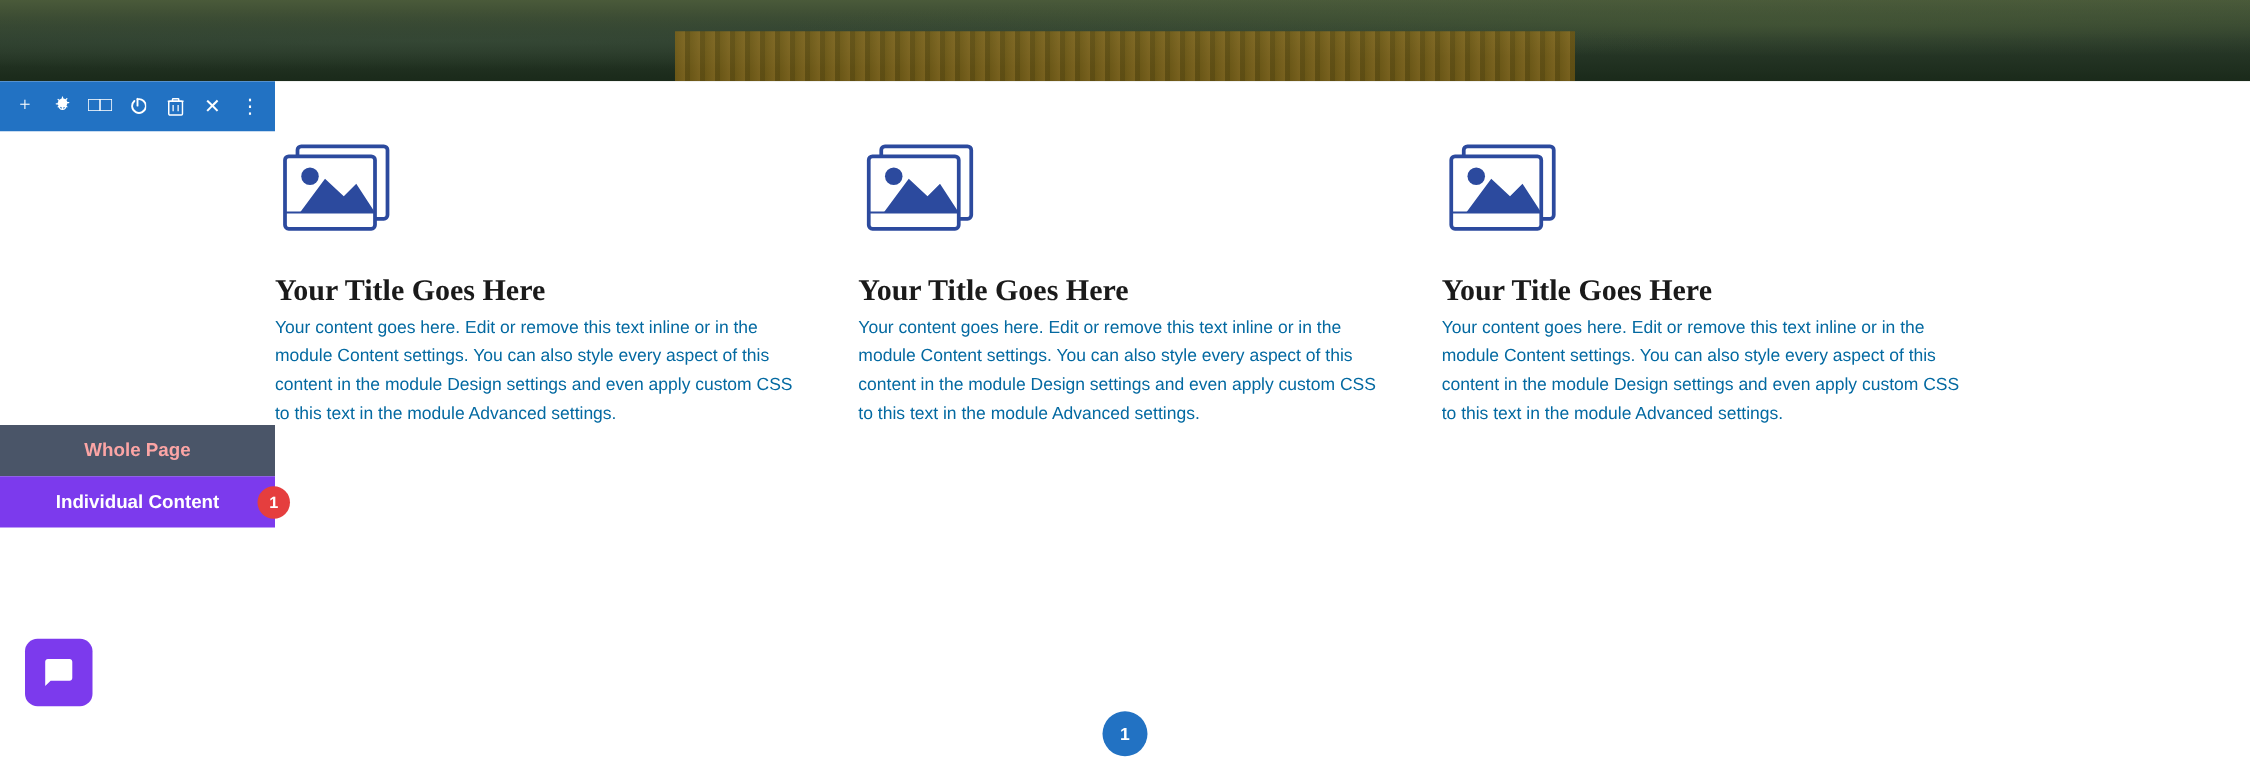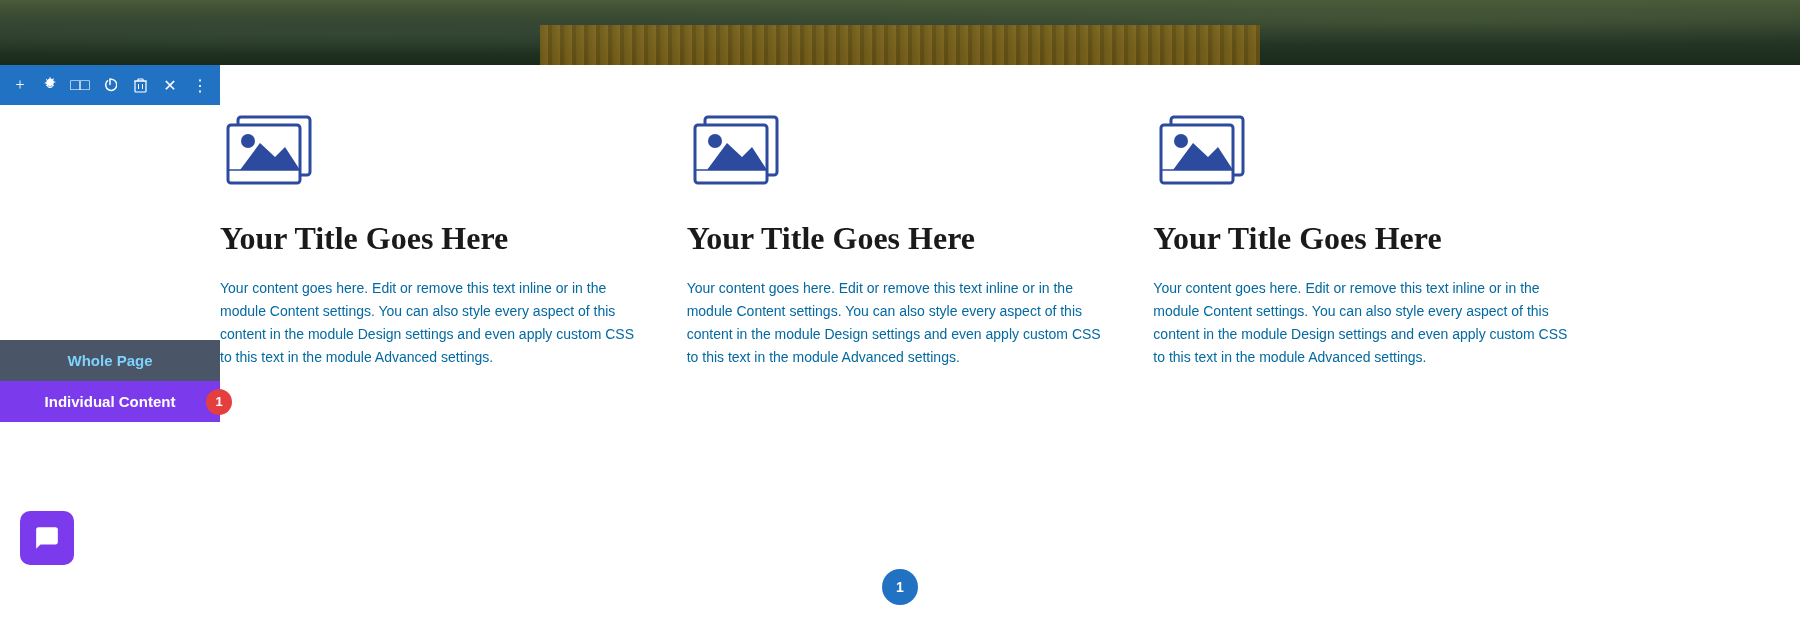--- a/index.html
+++ b/index.html
@@ -92,45 +92,45 @@
       height: 95px;
       margin-bottom: 20px;
       position: relative;
     }
     .image-placeholder svg {
       width: 110px;
       height: 95px;
     }
 
     .column-title {
-      font-size: 32px;
+      font-size: 24px;
       font-weight: bold;
       color: #1a1a1a;
-      margin-bottom: 20px;
+      margin-bottom: 3px;
       font-family: 'Georgia', serif;
     }
     .column-text {
       font-size: 14px;
       line-height: 1.65;
       color: #0369a1;
       font-family: Arial, sans-serif;
     }
 
     
     .side-panel {
       position: absolute;
       left: 0;
       top: 340px;
       display: flex;
       flex-direction: column;
       gap: 0;
     }
     .btn-whole-page {
       background: #4a5568;
-      color: #7dd3fc;
+      color: #fca5a5;
       border: none;
       padding: 12px 0;
       width: 220px;
       font-size: 15px;
       font-weight: 600;
       cursor: pointer;
       font-family: Arial, sans-serif;
     }
     .btn-individual {
       background: #7c3aed;

